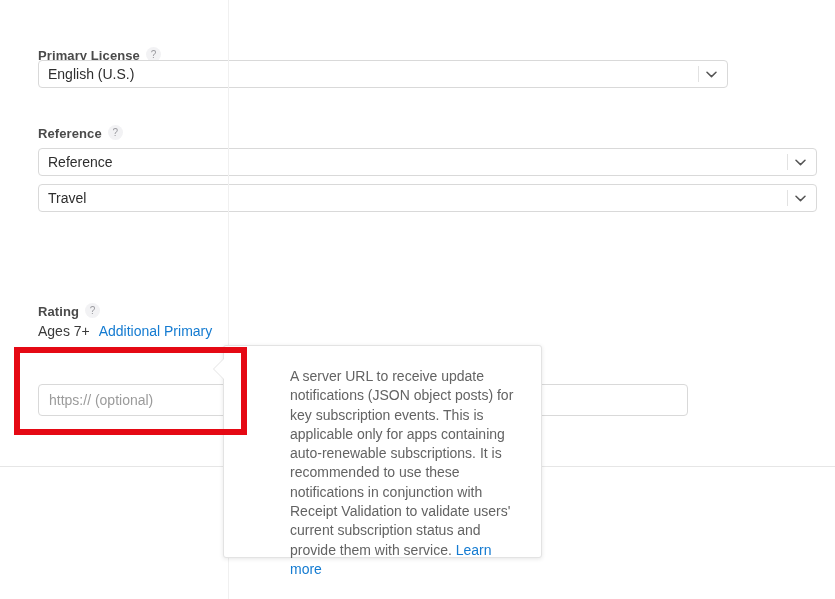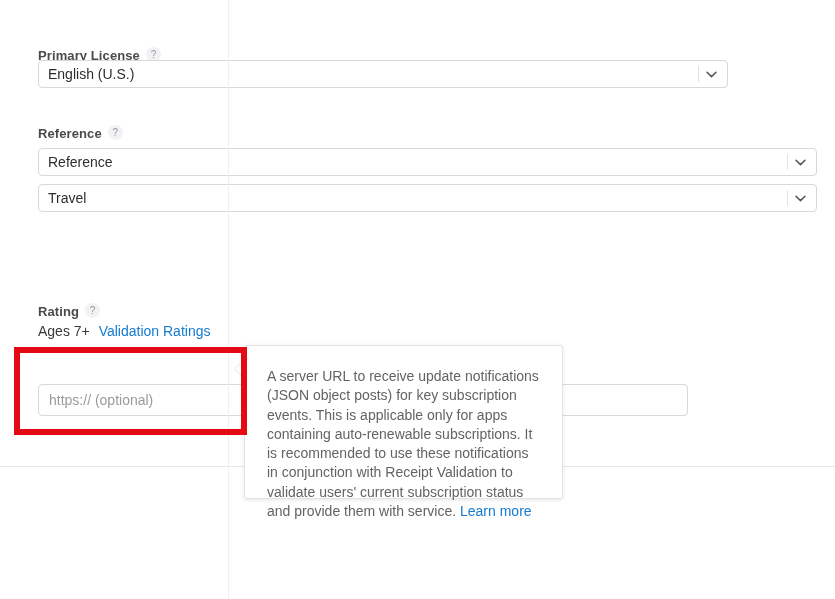--- a/index.html
+++ b/index.html
@@ -220,31 +220,31 @@
   </div>
 
 
 
   <div style="position:absolute; left:38px; top:302px;">
     <span class="field-label">Rating</span><span class="help-badge">?</span>
   </div>
 
   <div class="plain-text" style="left:38px; top:323px;">
     <span>Ages 7+</span>
-    <a class="link" style="margin-left:5px;">Validation Ratings</a>
+    <a class="link" style="margin-left:5px;">Additional Primary</a>
   </div>
 
 
   <input class="text-input" type="text" style="left: 38px; top: 384px; width: 650px;" placeholder="https:// (optional)">
 
   <div class="divider" style="top:466px;"></div>
   <div class="vedge" style="left:228px; top:0; height:466px;"></div>
   <div class="vedge" style="left:228px; top:466px; height:133px;"></div>
 
-  <div class="tooltip" style="left:244px; top:345px; width:319px; height:154px;">
+  <div class="tooltip" style="left:223px; top:345px; width:319px; height:213px;padding-left:44px;">
     <span class="tooltip-arrow-outer"></span>
     <span class="tooltip-arrow-inner"></span>
     <div class="tooltip-body">
       <span>A server URL to receive update notifications (JSON object posts) for key subscription events. This is applicable only for apps containing auto-renewable subscriptions. It is recommended to use these notifications in conjunction with Receipt Validation to validate users' current subscription status and provide them with service. </span><a class="link">Learn more</a>
     </div>
   </div>
 
   <div class="highlight-box" style="left:14px; top:347px; width:233px; height:88px;"></div>
 
 </div>

